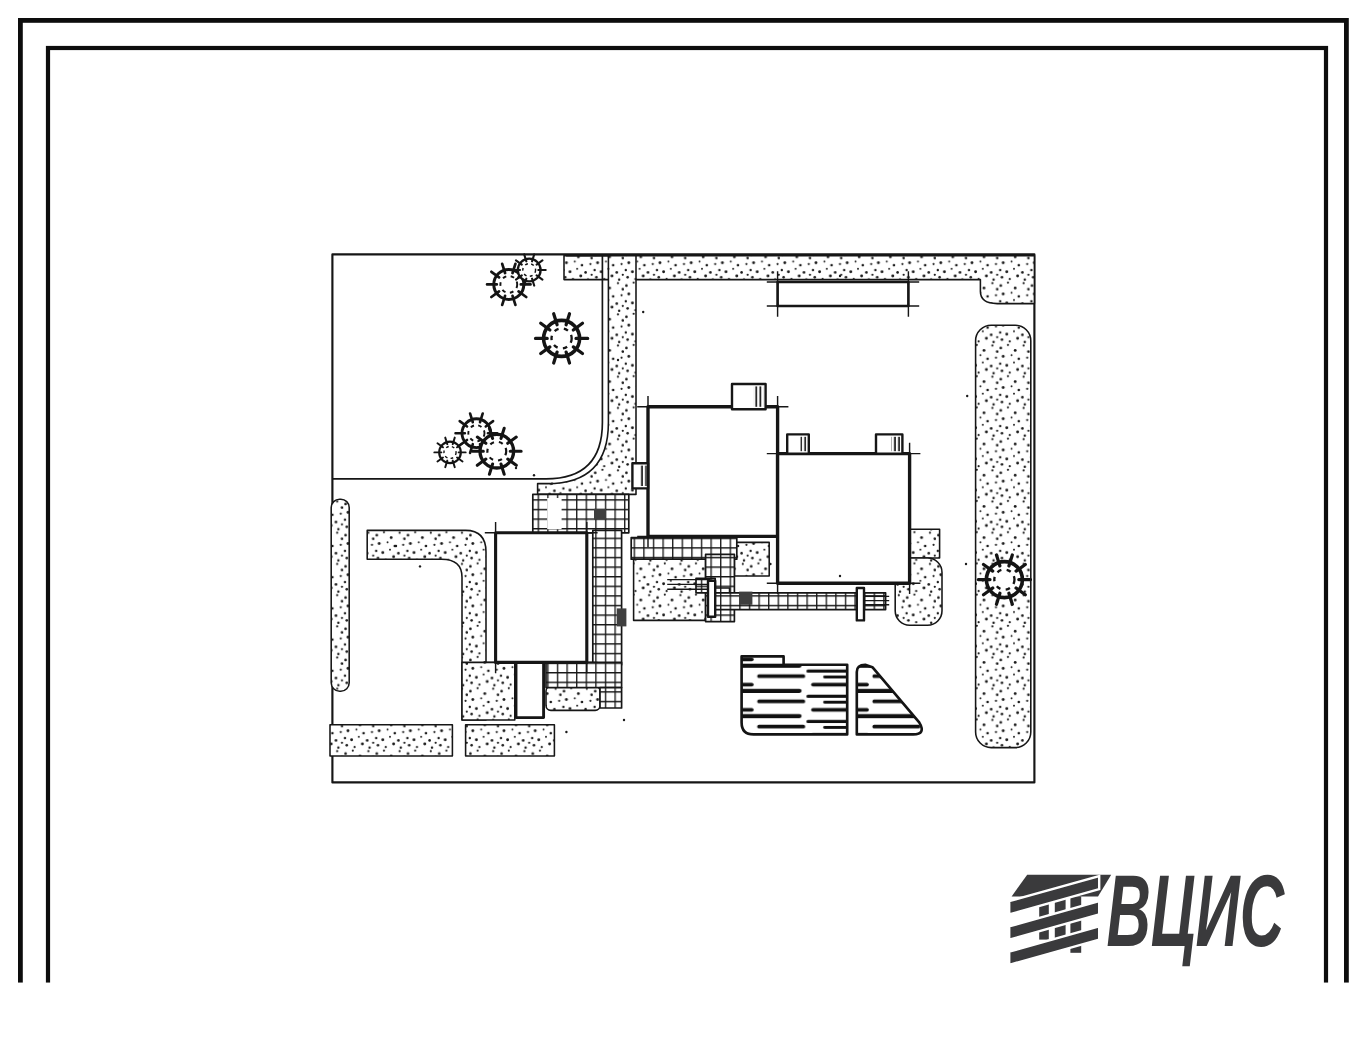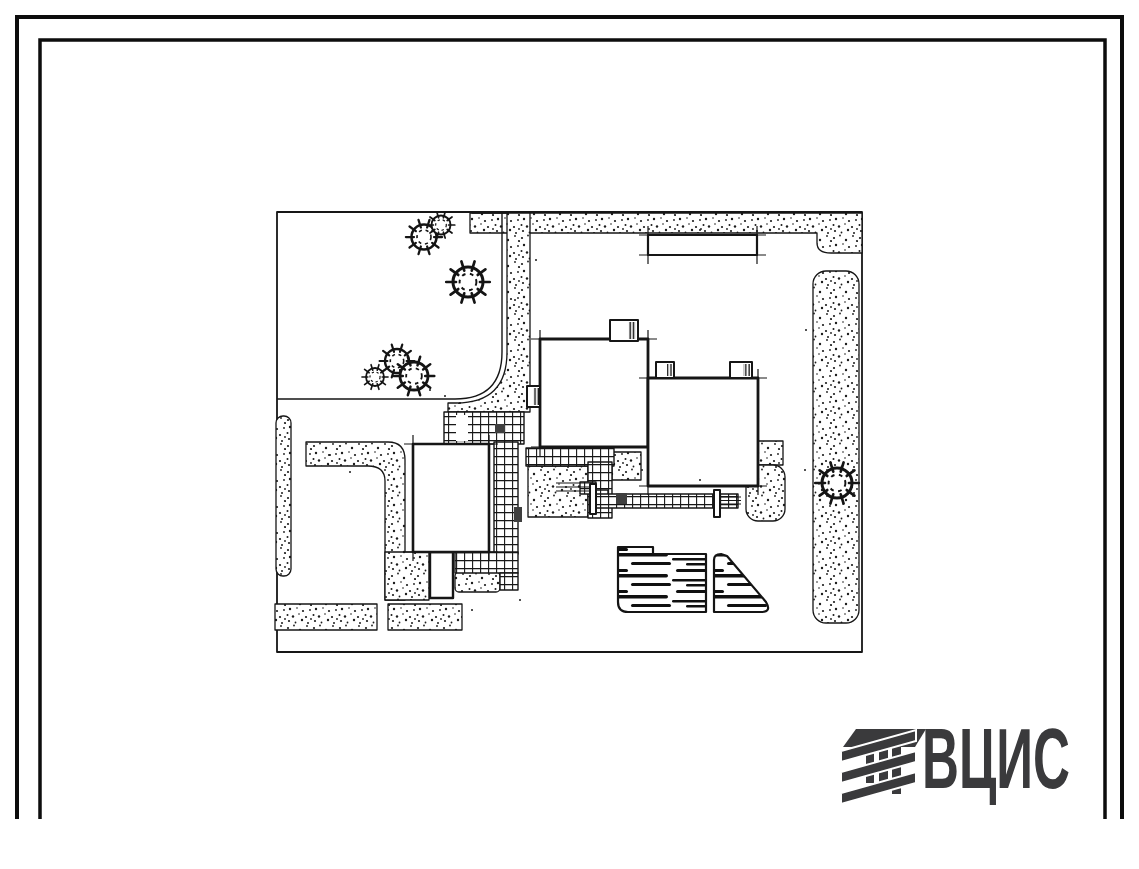--- a/index.html
+++ b/index.html
@@ -2,20 +2,21 @@
 <html><head>
 <meta charset="utf-8">
 <style>
   html,body{margin:0;padding:0;background:#ffffff;}
   .sheet{
     position:relative;
     width:1139px;height:819px;
     background:#ffffff;
     font-family:"Liberation Sans", sans-serif;
     overflow:hidden;
+    font-style:italic;
   }
   svg{display:block;}
   .logo-text{
     font-family:"Liberation Sans","DejaVu Sans",sans-serif;
     font-weight:bold;
   }
 </style>
 </head>
 <body>
 

